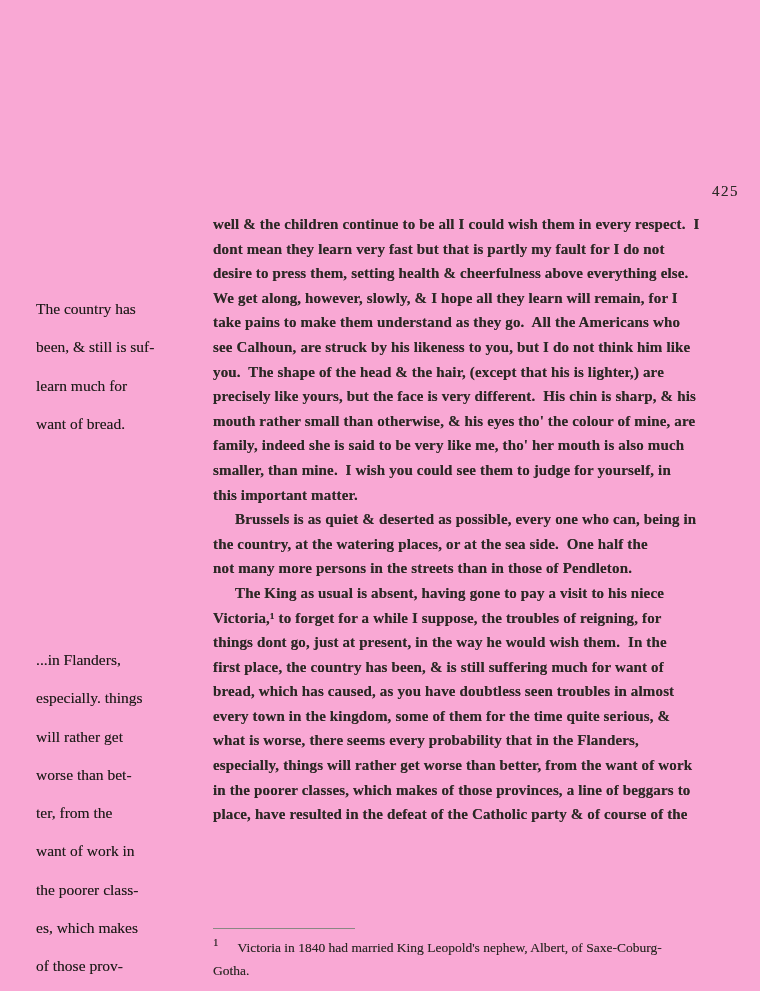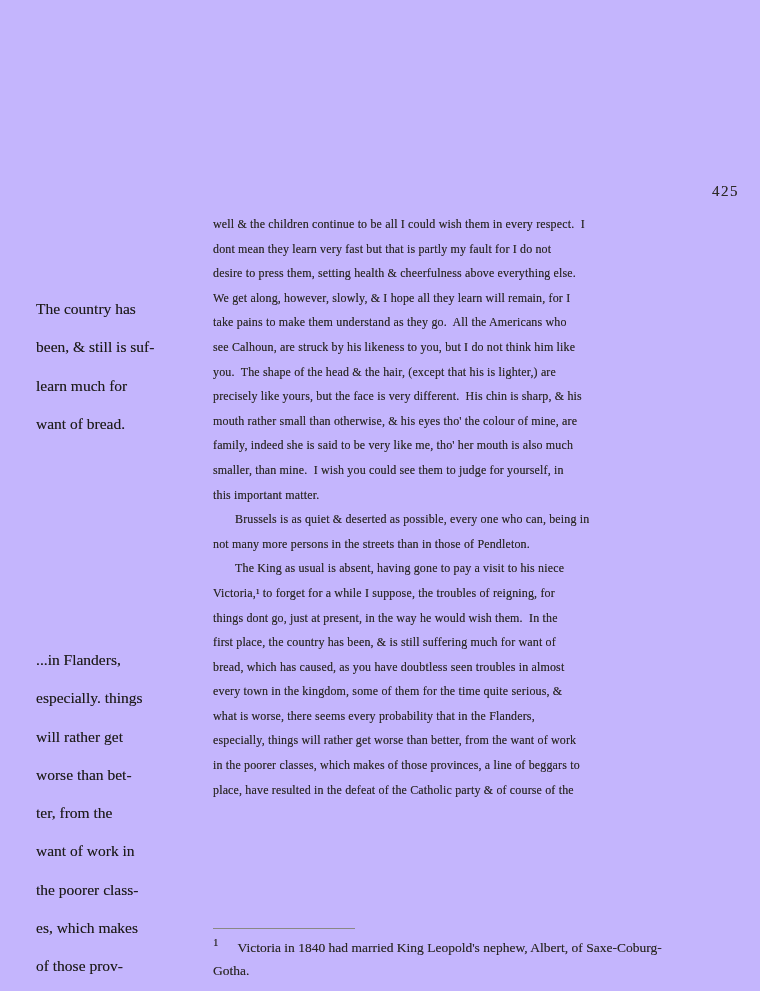--- a/index.html
+++ b/index.html
@@ -1,41 +1,42 @@
 <!DOCTYPE html>
 <html><head>
 <meta charset="utf-8">
 <style>
   * { margin: 0; padding: 0; box-sizing: border-box; }
   html, body { background: #ffffff; }
   .page {
     position: relative;
     width: 760px;
     height: 991px;
-    background: #c4b5fd;
+    background: #f9a8d4;
     font-family: "Liberation Serif", serif;
     color: #2b2825;
     overflow: hidden;
   }
   .page-number {
     position: absolute;
     top: 183px;
     left: 712px;
     font-size: 15px;
     letter-spacing: 1.5px;
     color: #2e2b28;
     text-shadow: 0 0 0.6px rgba(43,40,37,0.6);
   }
   .body-text {
     position: absolute;
     top: 212px;
     left: 213px;
     width: 510px;
-    font-size: 12px;
+    font-size: 15px;
     line-height: 24.6px;
+    font-weight: bold;
   }
   .body-line {
     white-space: pre;
     text-shadow: 0 0 0.6px rgba(46,42,38,0.55);
     letter-spacing: 0.15px;
   }
   .body-line.indent { padding-left: 22px; }
   .margin-note {
     position: absolute;
     left: 36px;
@@ -110,20 +111,21 @@
     <div class="body-line">We get along, however, slowly, &amp; I hope all they learn will remain, for I</div>
     <div class="body-line">take pains to make them understand as they go.  All the Americans who</div>
     <div class="body-line">see Calhoun, are struck by his likeness to you, but I do not think him like</div>
     <div class="body-line">you.  The shape of the head &amp; the hair, (except that his is lighter,) are</div>
     <div class="body-line">precisely like yours, but the face is very different.  His chin is sharp, &amp; his</div>
     <div class="body-line">mouth rather small than otherwise, &amp; his eyes tho' the colour of mine, are</div>
     <div class="body-line">family, indeed she is said to be very like me, tho' her mouth is also much</div>
     <div class="body-line">smaller, than mine.  I wish you could see them to judge for yourself, in</div>
     <div class="body-line">this important matter.</div>
     <div class="body-line indent">Brussels is as quiet &amp; deserted as possible, every one who can, being in</div>
+    <div class="body-line">the country, at the watering places, or at the sea side.  One half the</div>
     <div class="body-line">not many more persons in the streets than in those of Pendleton.</div>
     <div class="body-line indent">The King as usual is absent, having gone to pay a visit to his niece</div>
     <div class="body-line">Victoria,¹ to forget for a while I suppose, the troubles of reigning, for</div>
     <div class="body-line">things dont go, just at present, in the way he would wish them.  In the</div>
     <div class="body-line">first place, the country has been, &amp; is still suffering much for want of</div>
     <div class="body-line">bread, which has caused, as you have doubtless seen troubles in almost</div>
     <div class="body-line">every town in the kingdom, some of them for the time quite serious, &amp;</div>
     <div class="body-line">what is worse, there seems every probability that in the Flanders,</div>
     <div class="body-line">especially, things will rather get worse than better, from the want of work</div>
     <div class="body-line">in the poorer classes, which makes of those provinces, a line of beggars to</div>

